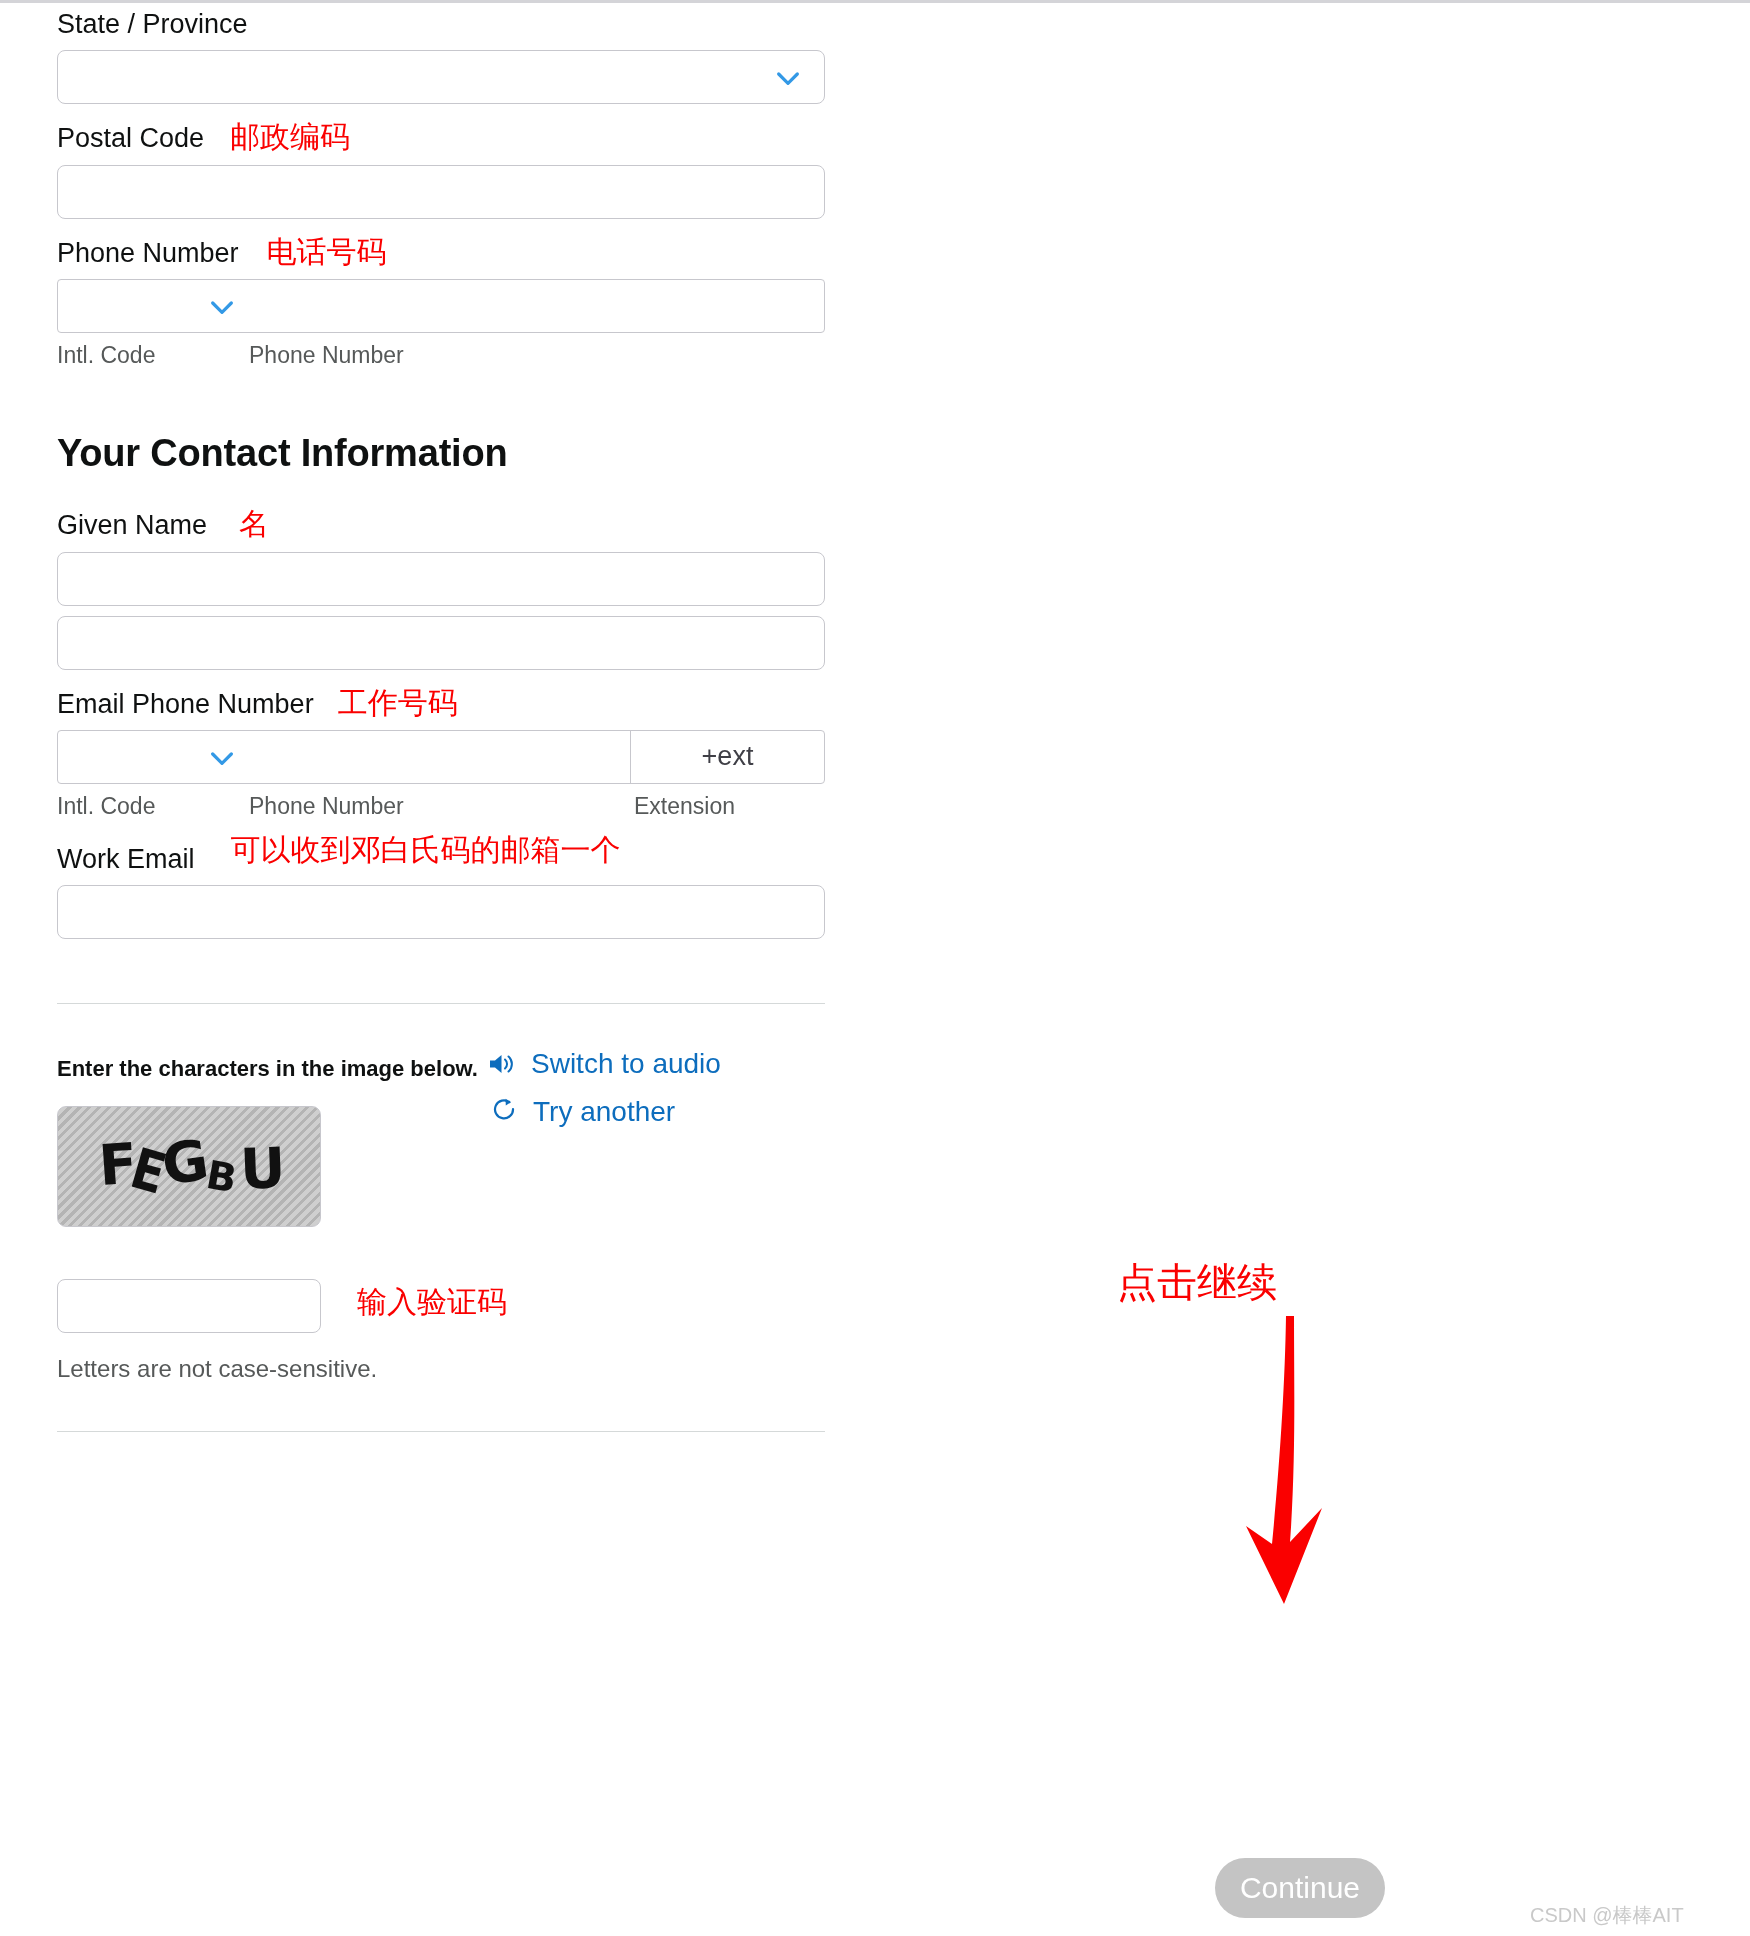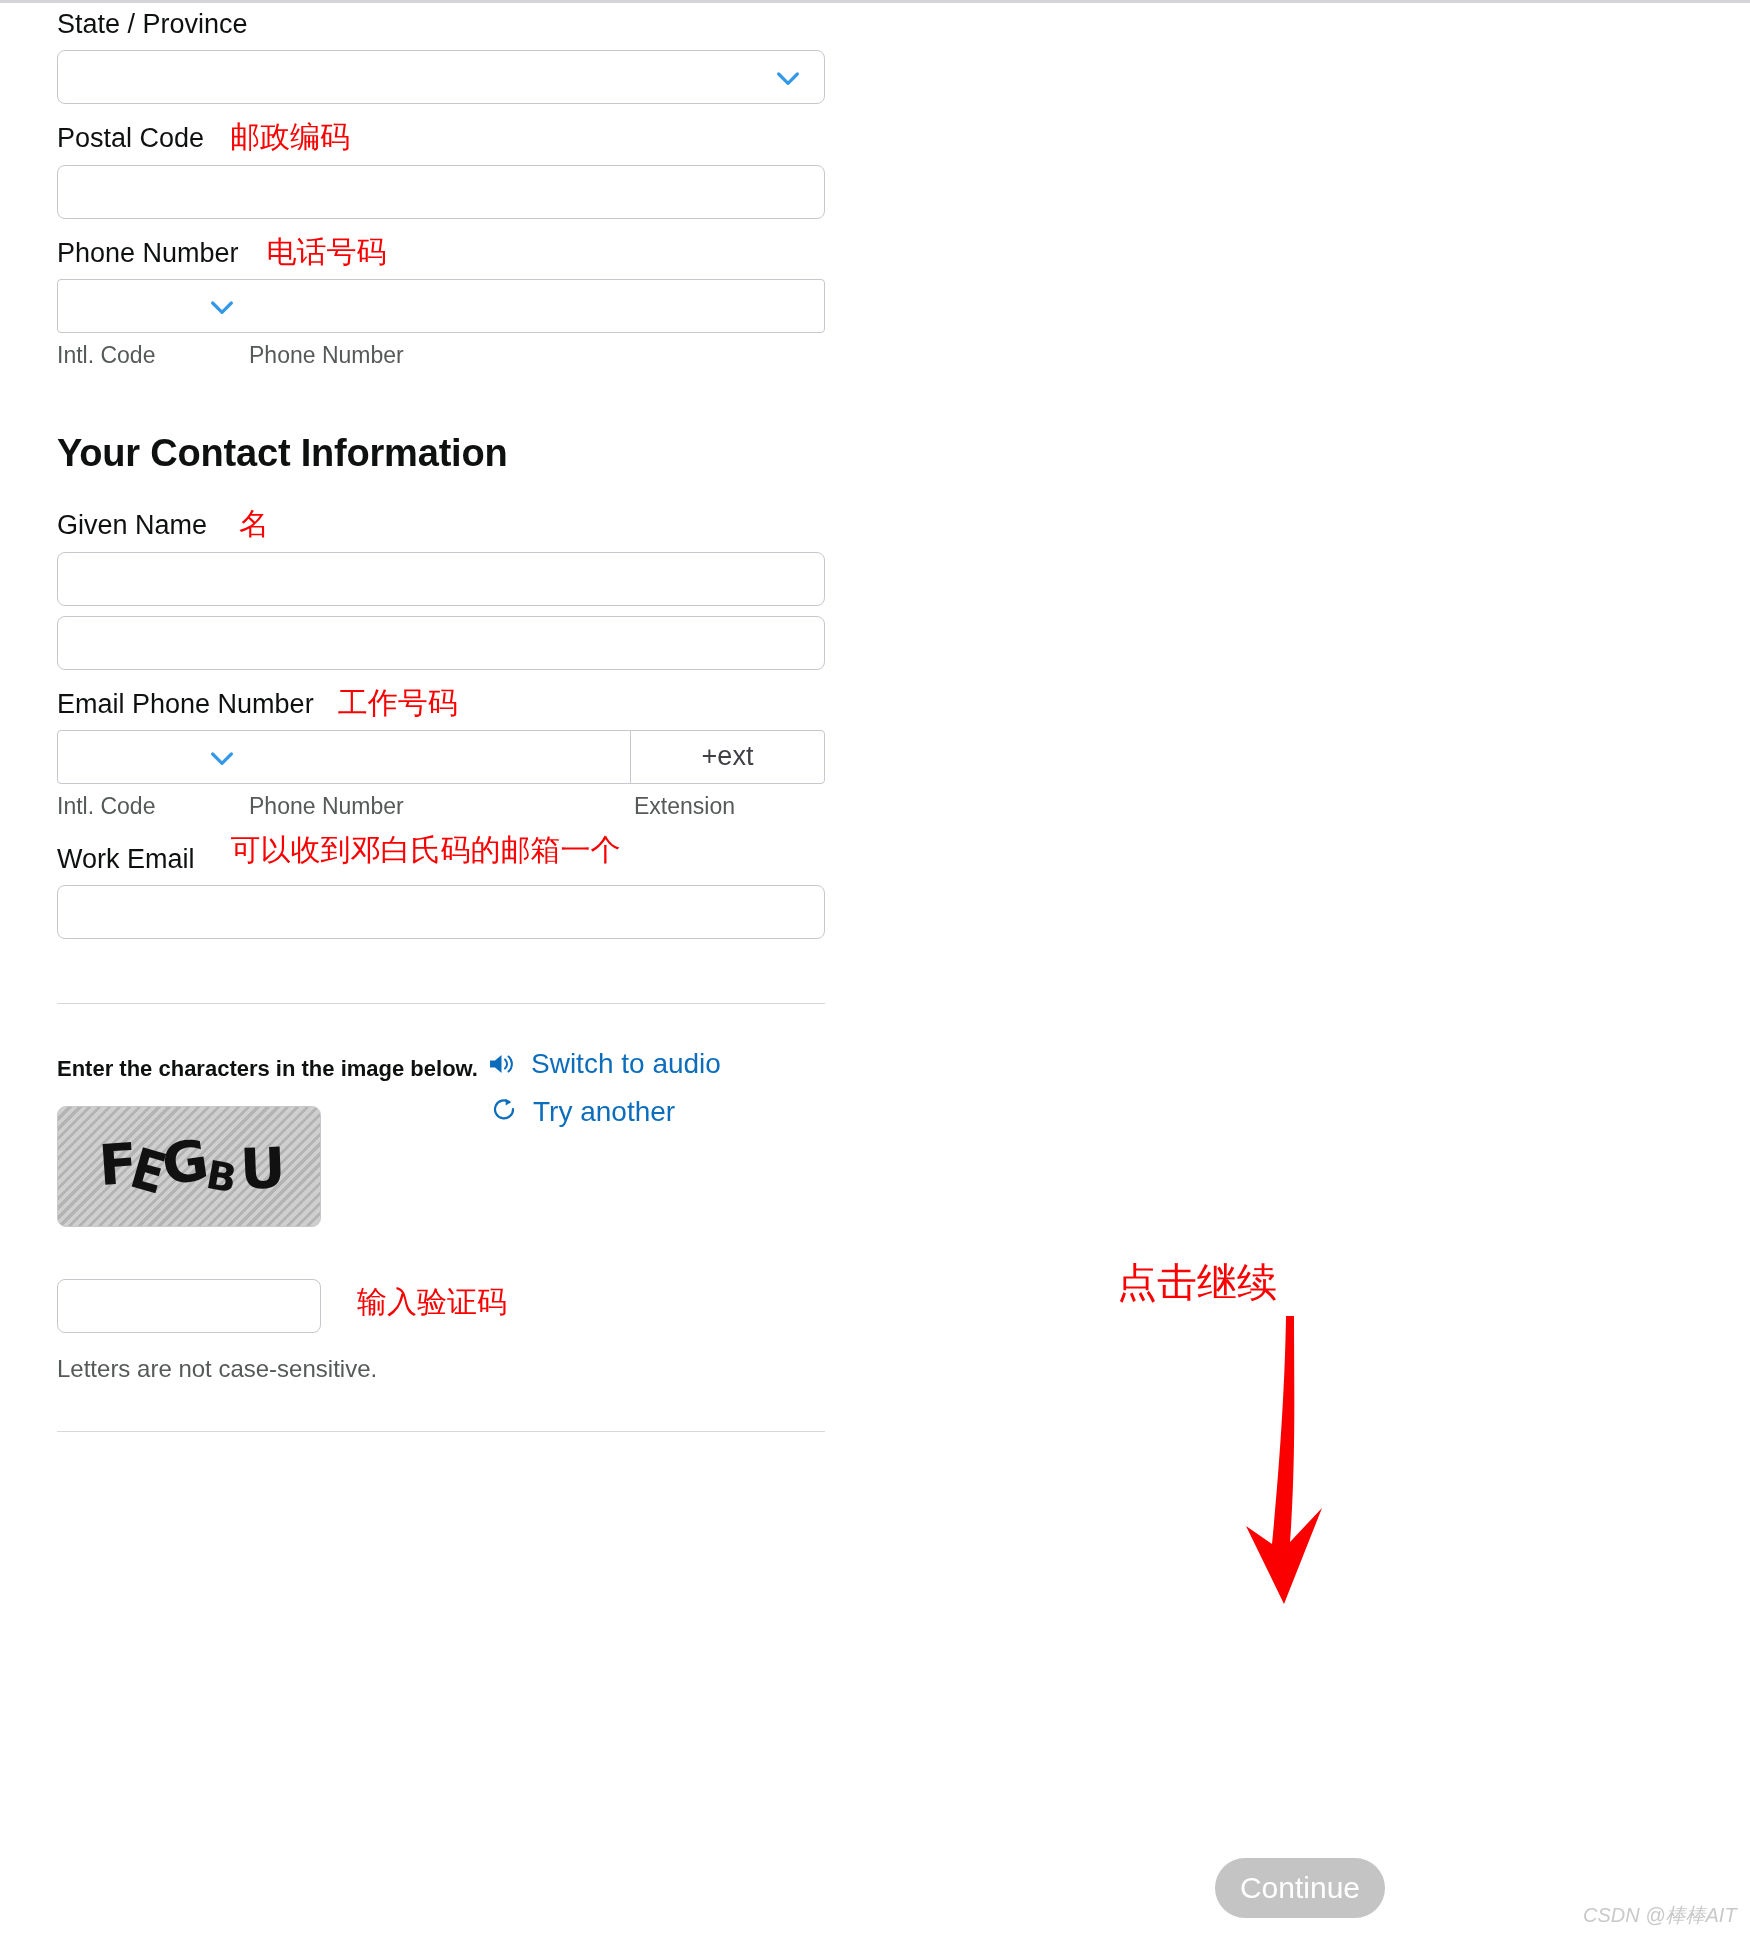--- a/index.html
+++ b/index.html
@@ -209,26 +209,25 @@
     font-size: 30px;
     font-family: "Liberation Sans", sans-serif;
     display: flex;
     align-items: center;
     justify-content: center;
     cursor: default;
   }
 
   .watermark {
     position: absolute;
-    left: 1583px;
+    left: 1530px;
     top: 1902px;
     font-size: 20px;
     color: #c9c9c9;
     white-space: nowrap;
-    font-style: italic;
   }
 </style>
 </head>
 <body>
 
 <div id="page">
 
   <div class="top-rule"></div>
 
   <div class="form-col">

